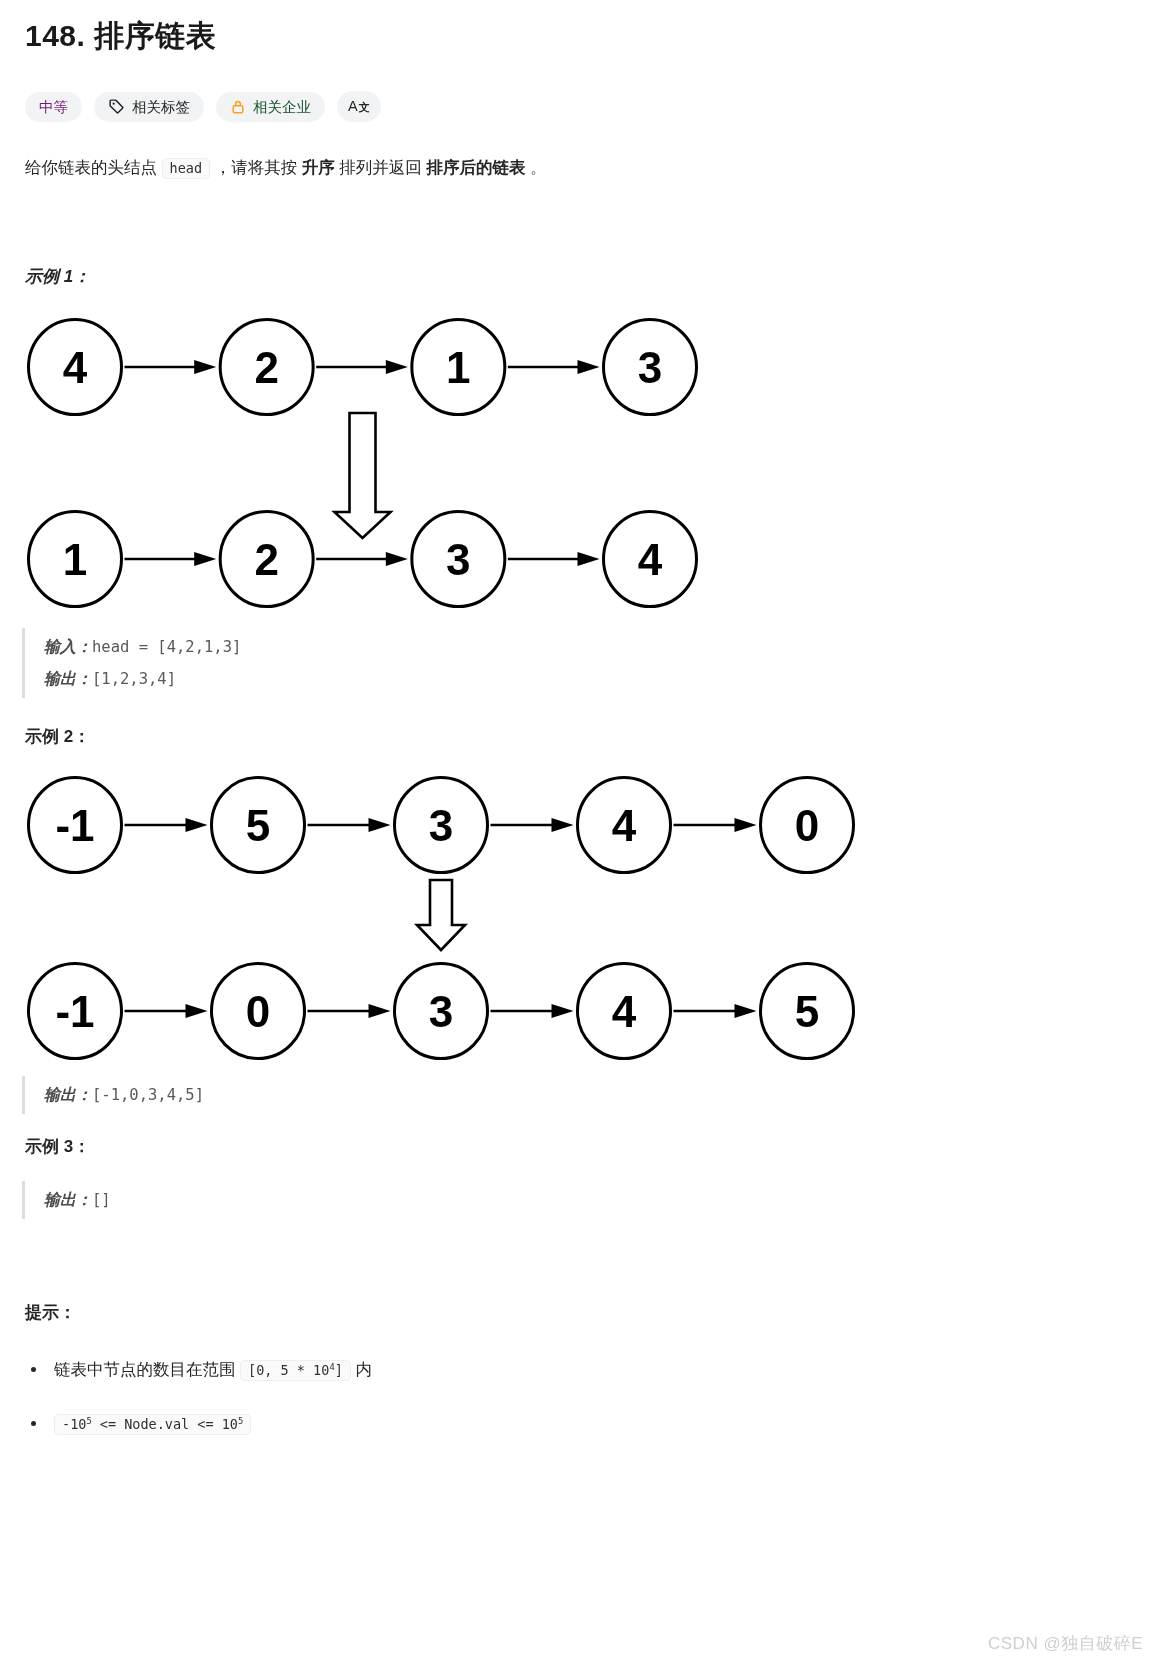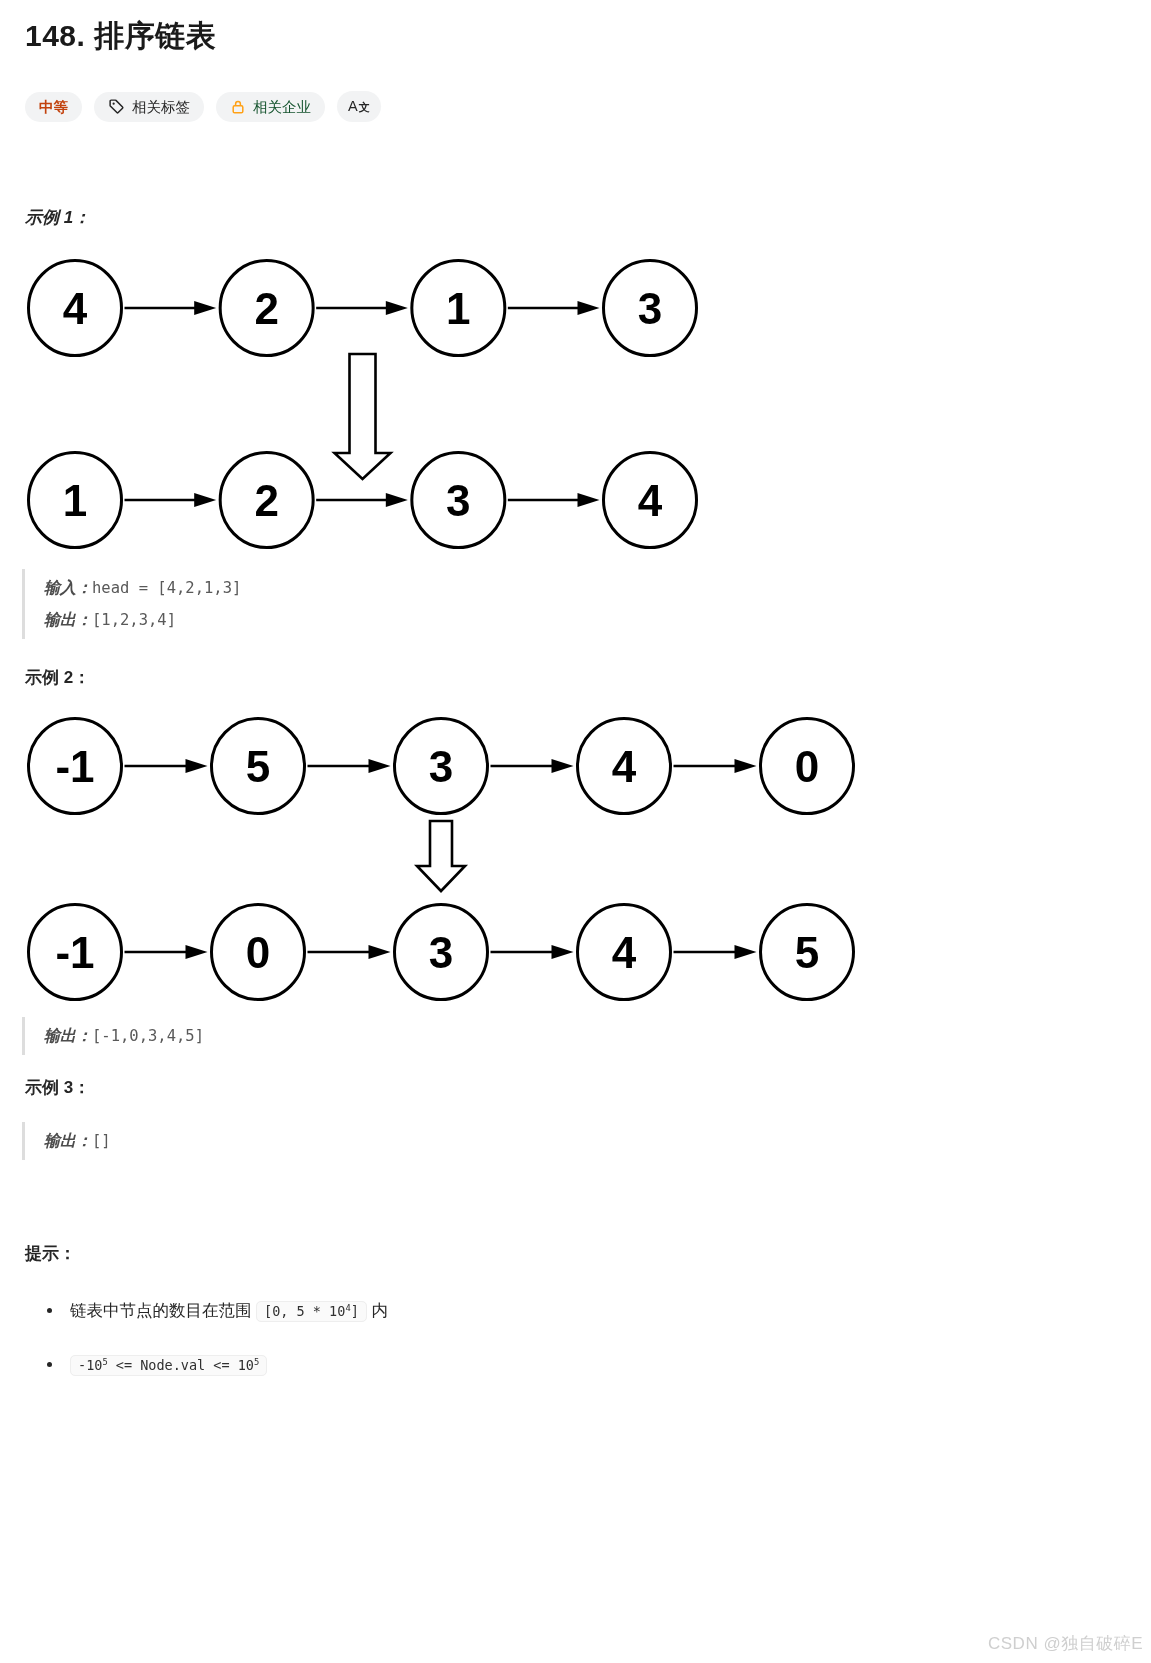--- a/index.html
+++ b/index.html
@@ -14,21 +14,21 @@
 
   h1.title { font-size: 30px; font-weight: 700; color: #1a1a1a; letter-spacing: .5px; }
 
   .badges { margin-top: 34px; display: flex; align-items: center; gap: 12px; }
   .pill {
     display: inline-flex; align-items: center; gap: 7px;
     background: #f2f3f4; border-radius: 999px;
     padding: 6px 14px; font-size: 14.5px; color: #262626;
     line-height: 18px; cursor: pointer; white-space: nowrap;
   }
-  .pill.difficulty { color: #c2410c; font-weight: 700; cursor: default; }
+  .pill.difficulty { color: #701a75; font-weight: 400; cursor: default; }
   .pill.companies { color: #14532d; }
   .pill.translate { padding: 6px 11px; font-weight: 500; }
   .pill.translate .wen { font-size: 11px; font-weight: 700; margin-left: 1px; }
   .pill svg { display: block; }
 
   .desc { margin-top: 33px; font-size: 16.5px; line-height: 25px; color: #262626; }
   .desc .b, [data-rich] .b { font-weight: 700; }
   .cpill {
     font-family: "DejaVu Sans Mono", "Liberation Mono", monospace;
     font-size: 13.5px; background: #fafafa; border: 1px solid #eeeeee;
@@ -51,21 +51,21 @@
     border-left: 3px solid #dddddd;
     padding: 3px 0 3px 19px;
   }
   .io2 { margin-top: 13px; }
   .io3 { margin-top: 23px; }
   .io-line { line-height: 31px; font-size: 15.5px; color: #595959; }
   .io-line strong { font-weight: 700; color: #4c4c4c; font-size: 16px; font-style: italic; }
   .io-line .val { font-family: "DejaVu Sans Mono", "Liberation Mono", monospace; }
 
   ul.hints { margin-top: 30px; padding-left: 23px; }
-  ul.hints li { font-size: 16.5px; line-height: 25px; padding-left: 6px; margin-bottom: 26px; margin-left: 16px; }
+  ul.hints li { font-size: 16.5px; line-height: 25px; padding-left: 6px; margin-bottom: 26px; }
 
   .watermark {
     position: absolute; top: 1632px; right: 8px;
     font-size: 17px; color: #cfcfcf; letter-spacing: .5px;
   }
 </style>
 </head>
 <body>
 
 <div class="content">
@@ -93,20 +93,21 @@
         </svg>
       </span>
       <span>相关企业</span>
     </span>
 
     <span class="pill translate">
       <span><span>A</span><span class="wen">文</span></span>
     </span>
   </div>
 
+  <p class="desc" data-rich="description.segments"><span>给你链表的头结点 </span><code class="cpill">head</code><span> ，请将其按 </span><span class="b">升序</span><span> 排列并返回 </span><span class="b">排序后的链表</span><span> 。</span></p>
 
   <h3 class="sec ex1-h">示例 1：</h3>
   <svg class="diagram d1" width="675" height="295" viewBox="0 0 675 295">
       <line x1="99.5" y1="51" x2="173.16666666666666" y2="51" stroke="#000000" stroke-width="2.6"></line>
       <polygon points="191.16666666666666,51 169.16666666666666,44 169.16666666666666,58" fill="#000000"></polygon>
       <ellipse cx="50" cy="51" rx="46.5" ry="47.5" fill="#fff" stroke="#000000" stroke-width="3"></ellipse>
       <text x="50" y="66.5" text-anchor="middle" font-size="44" font-weight="bold" font-family="&quot;Liberation Sans&quot;,&quot;DejaVu Sans&quot;,sans-serif" fill="#000000">4</text>
       <line x1="291.16666666666663" y1="51" x2="364.8333333333333" y2="51" stroke="#000000" stroke-width="2.6"></line>
       <polygon points="382.8333333333333,51 360.8333333333333,44 360.8333333333333,58" fill="#000000"></polygon>
       <ellipse cx="241.66666666666666" cy="51" rx="46.5" ry="47.5" fill="#fff" stroke="#000000" stroke-width="3"></ellipse>

